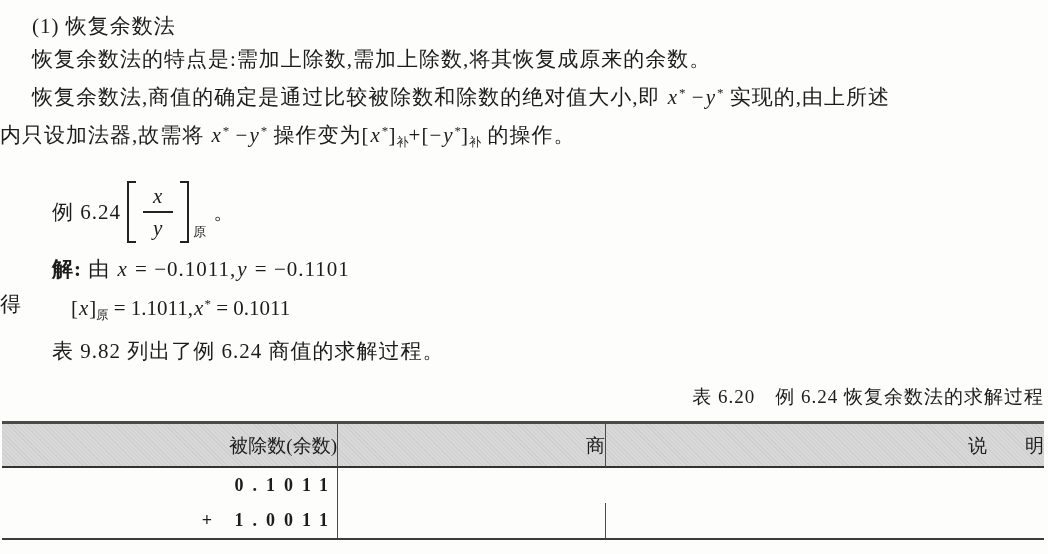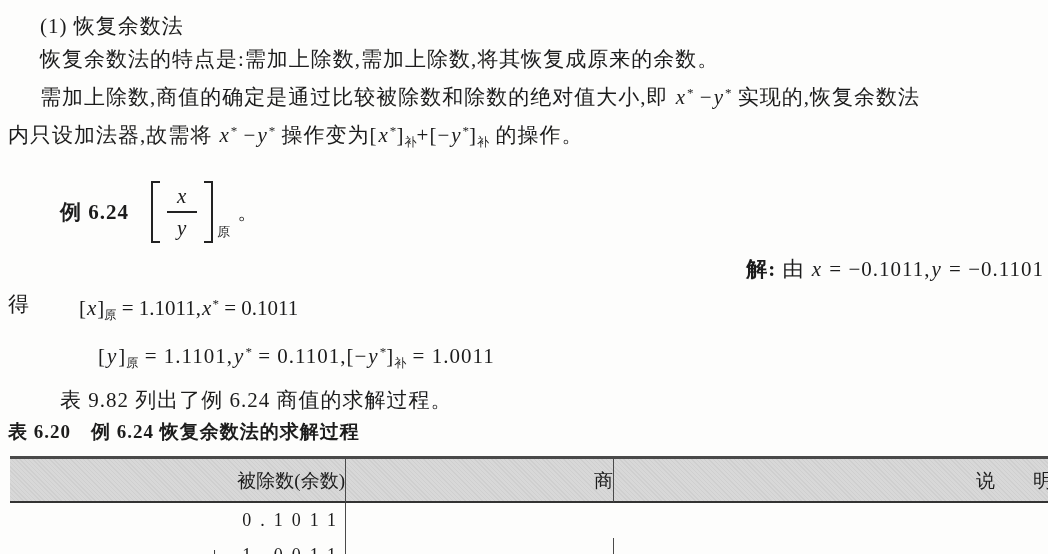--- a/index.html
+++ b/index.html
@@ -7,88 +7,88 @@
     width:1048px;height:554px;overflow:hidden;
     background:#fdfdfc;
     color:#1c1c1c;
     font-family:"Liberation Serif","DejaVu Serif",serif;
     font-size:21px;
     -webkit-font-smoothing:antialiased;
   }
   .page{
     position:relative;
     width:1048px;height:463px;
-    padding:10px 4px 0 8px;
+    padding:10px 4px 0 0;
     box-sizing:border-box;
   }
   p{margin:0;line-height:33px;letter-spacing:1px;}
   .indent2{text-indent:32px;}
   .b{font-weight:bold;}
   
   .s-i{font-style:italic;font-family:"Liberation Serif","DejaVu Serif",serif;padding:0 1px;}
   .s-sup{font-size:0.62em;vertical-align:0.55em;letter-spacing:0;}
   .s-sub{font-size:0.58em;vertical-align:-0.35em;letter-spacing:0;}
   
   .example-line{
     display:flex;align-items:center;
     height:80px;margin-top:12px;
     padding-left:52px;letter-spacing:1px;
   }
-  .example-label{font-weight:bold;margin-right:18px;white-space:nowrap;}
+  .example-label{font-weight:normal;margin-right:2px;white-space:nowrap;}
   .frac-wrap{display:inline-flex;align-items:center;margin:0 4px;}
   .bracket{display:inline-block;width:9px;height:62px;box-sizing:border-box;}
   .bracket.left{border:2px solid #222;border-right:none;}
   .bracket.right{border:2px solid #222;border-left:none;}
   .frac{display:inline-flex;flex-direction:column;align-items:center;margin:0 7px;}
   .frac-num{border-bottom:2px solid #222;padding:0 10px 3px;line-height:24px;}
   .frac-den{padding-top:3px;line-height:24px;}
   .frac-sublabel{font-size:13px;align-self:flex-end;margin:0 2px 2px 4px;}
-  .solve-line{line-height:34px;padding-left:52px;text-align:right;}
+  .solve-line{line-height:34px;padding-left:52px;}
   .derive-line{line-height:36px;display:flex;}
   .derive-label{margin-right:50px;}
   .derive-line2{line-height:38px;margin-left:90px;}
   .intro-line{line-height:36px;padding-left:52px;}
   
   .caption{
-    text-align:left;
-    font-weight:bold;font-size:19px;letter-spacing:1px;line-height:28px;
+    margin-top:14px;text-align:right;
+    font-weight:normal;font-size:19px;letter-spacing:1px;line-height:28px;
   }
   
   .tbl{
     margin:10px auto 0 2px;width:1042px;
     border-top:3px solid #4a4a4a;
     border-bottom:2px solid #3c3c3c;
     font-size:19px;
   }
   .tbl-row{display:grid;grid-template-columns:336px 268px 1fr;}
   .tbl-head .cell{
     background:#d8d8d8;
     background-image:repeating-linear-gradient(45deg,rgba(0,0,0,0.045) 0 1px,transparent 1px 3px);
     border-bottom:2.5px solid #333;
     height:44px;line-height:44px;
   }
   .cell{
     text-align:right;box-sizing:border-box;
     white-space:nowrap;overflow:hidden;
   }
   .cell.c1,.cell.c2{border-right:1.5px solid #4a4a4a;}
-  .tbl-body .cell{height:35px;line-height:35px;}
+  .tbl-body .cell{height:35px;line-height:35px;font-weight:bold;}
   .num{font-size:18px;letter-spacing:0.5em;font-family:"Liberation Serif","DejaVu Serif",serif;}
   .cell.note{text-align:left;padding-left:40px;letter-spacing:0.5px;}
 </style>
 </head>
 <body>
 
 <div class="page">
 
   <p class="indent2">(1) 恢复余数法</p>
 
   <p class="indent2">恢复余数法的特点是:需加上除数,需加上除数,将其恢复成原来的余数。</p>
 
-  <p class="indent2"><span>需加上除数,商值的确定是通过比较被除数和除数的绝对值大小,即 </span><span class="s-i">x</span><span class="s-sup">*</span><span> −</span><span class="s-i">y</span><span class="s-sup">*</span><span> 实现的,恢复余数法</span></p>
+  <p class="indent2"><span>恢复余数法,商值的确定是通过比较被除数和除数的绝对值大小,即 </span><span class="s-i">x</span><span class="s-sup">*</span><span> −</span><span class="s-i">y</span><span class="s-sup">*</span><span> 实现的,由上所述</span></p>
 
   <p><span>内只设加法器,故需将 </span><span class="s-i">x</span><span class="s-sup">*</span><span> −</span><span class="s-i">y</span><span class="s-sup">*</span><span> 操作变为[</span><span class="s-i">x</span><span class="s-sup">*</span><span>]</span><span class="s-sub">补</span><span>+[−</span><span class="s-i">y</span><span class="s-sup">*</span><span>]</span><span class="s-sub">补</span><span> 的操作。</span></p>
 
   <div class="example-line">
     <span class="example-label">例 6.24</span>
     <span class="frac-wrap">
       <span class="bracket left"></span>
       <span class="frac">
         <span class="frac-num s-i">x</span>
         <span class="frac-den s-i">y</span>
@@ -99,21 +99,20 @@
     <span>。</span>
   </div>
 
   <p class="solve-line"><span class="b">解:</span><span><span> 由 </span><span class="s-i">x</span><span> = −0.1011,</span><span class="s-i">y</span><span> = −0.1101</span></span></p>
 
   <div class="derive-line">
     <span class="derive-label">得</span>
     <span><span>[</span><span class="s-i">x</span><span>]</span><span class="s-sub">原</span><span> = 1.1011,</span><span class="s-i">x</span><span class="s-sup">*</span><span> = 0.1011</span></span>
   </div>
 
-  <p class="derive-line2"><span>[</span><span class="s-i">y</span><span>]</span><span class="s-sub">原</span><span> = 1.1101,</span><span class="s-i">y</span><span class="s-sup">*</span><span> = 0.1101,[−</span><span class="s-i">y</span><span class="s-sup">*</span><span>]</span><span class="s-sub">补</span><span> = 1.0011</span></p>
 
   <p class="intro-line">表 9.82 列出了例 6.24 商值的求解过程。</p>
 
   <div class="caption">表 6.20　例 6.24 恢复余数法的求解过程</div>
 
   <div class="tbl">
     <div class="tbl-row tbl-head">
       <div class="cell c1">被除数(余数)</div>
       <div class="cell c2">商</div>
       <div class="cell c3">说　　明</div>

